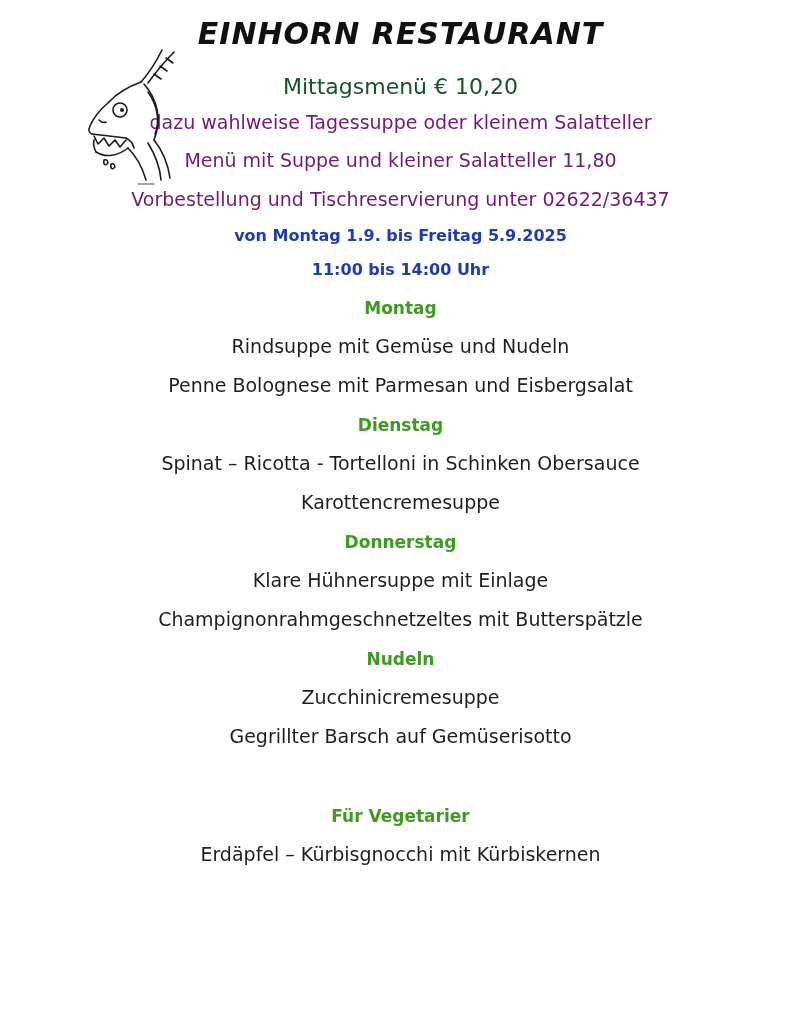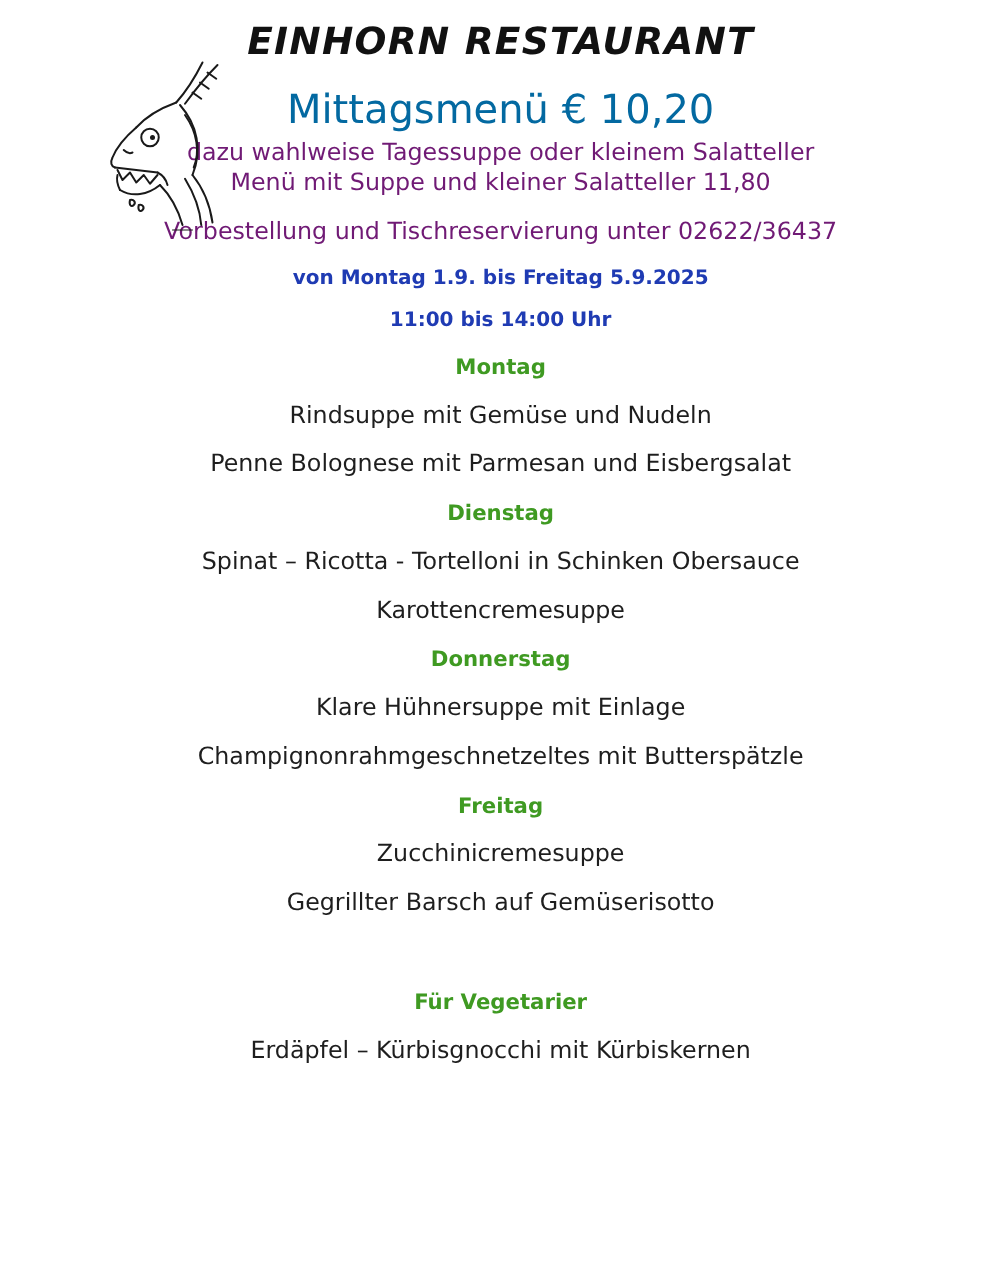--- a/index.html
+++ b/index.html
@@ -30,31 +30,31 @@
   .title {
     font-size: 30px;
     font-style: italic;
     font-weight: bold;
     letter-spacing: 1px;
     color: #111111;
     line-height: 36px;
   }
   .subtitle {
     margin-top: 20px;
-    font-size: 32px;
+    font-size: 22px;
     line-height: 30px;
-    color: #0369a1;
+    color: #14532d;
   }
   .header-line {
     font-size: 19px;
     line-height: 24px;
     color: #701a75;
   }
   .hl1 { margin-top: 8px; }
-  .hl2 { }
+  .hl2 { margin-top: 14px; }
   .hl3 { margin-top: 15px; }
   .blue-line {
     font-size: 16px;
     line-height: 20px;
     font-weight: bold;
     color: #1f3bb3;
   }
   .bl1 { margin-top: 15px; }
   .bl2 { margin-top: 14px; }
   .day-heading {
@@ -140,21 +140,21 @@
   </section>
 
 
   <section>
     <div class="day-heading">Donnerstag</div>
     <div class="menu-item">Klare Hühnersuppe mit Einlage</div>
     <div class="menu-item">Champignonrahmgeschnetzeltes mit Butterspätzle</div>
   </section>
 
   <section>
-    <div class="day-heading">Freitag</div>
+    <div class="day-heading">Nudeln</div>
     <div class="menu-item">Zucchinicremesuppe</div>
     <div class="menu-item">Gegrillter Barsch auf Gemüserisotto</div>
   </section>
 
   <section>
     <div class="day-heading veg-heading">Für Vegetarier</div>
     <div class="menu-item">Erdäpfel – Kürbisgnocchi mit Kürbiskernen</div>
   </section>
 
 </div>

